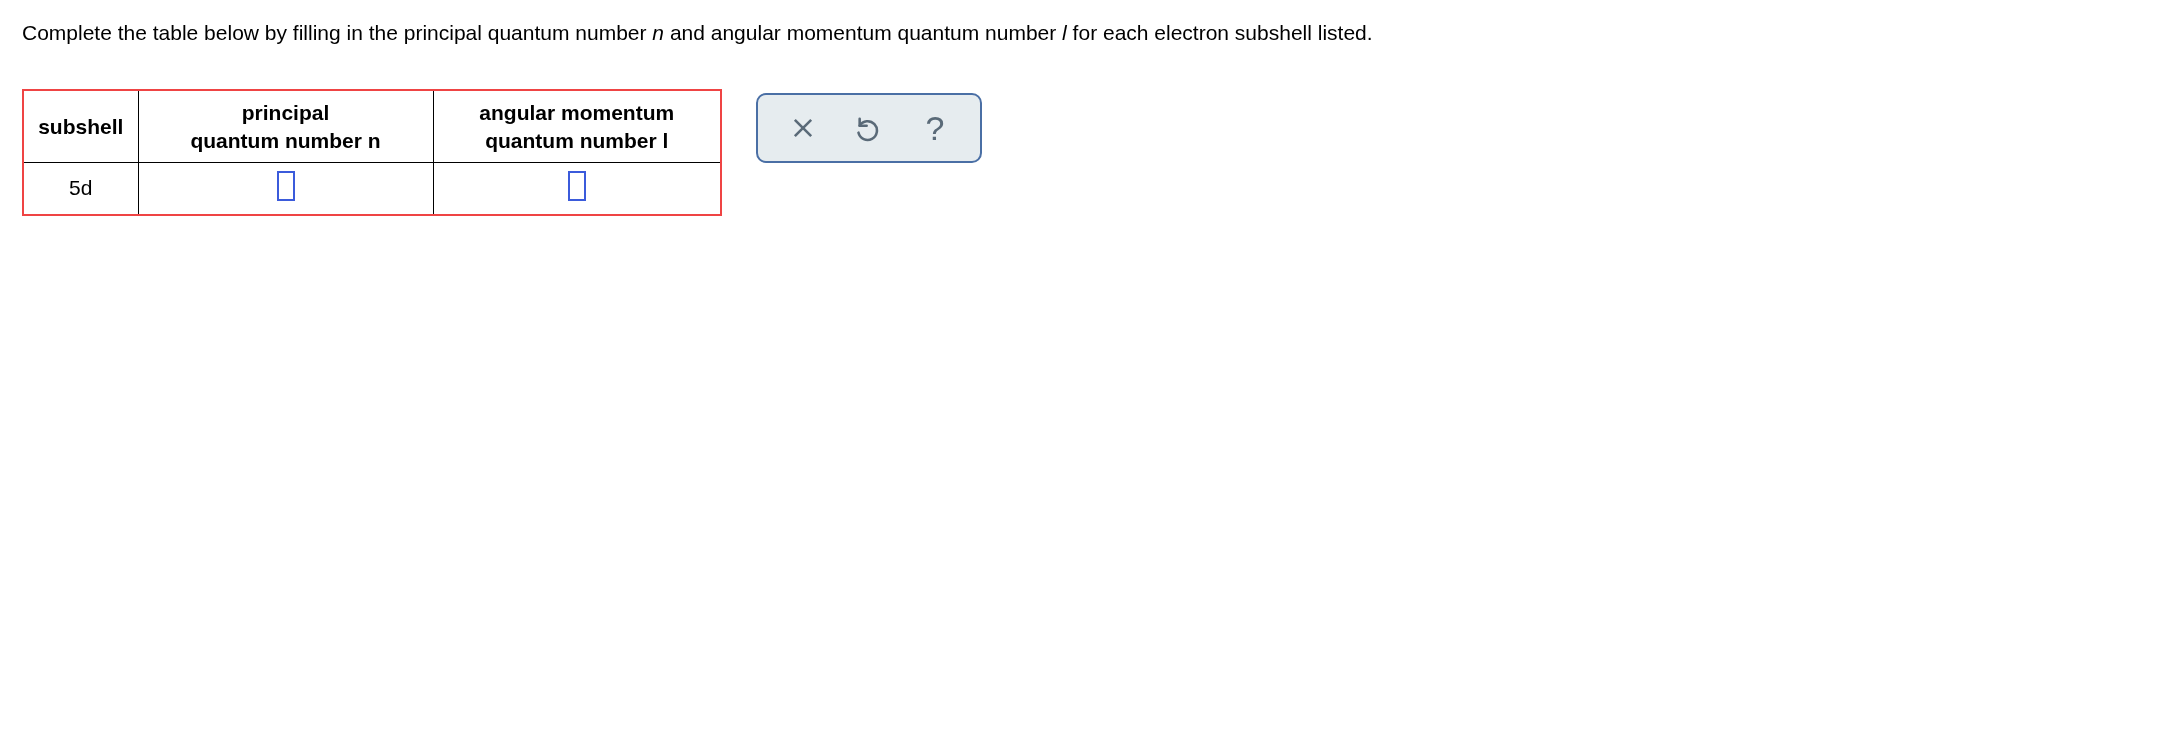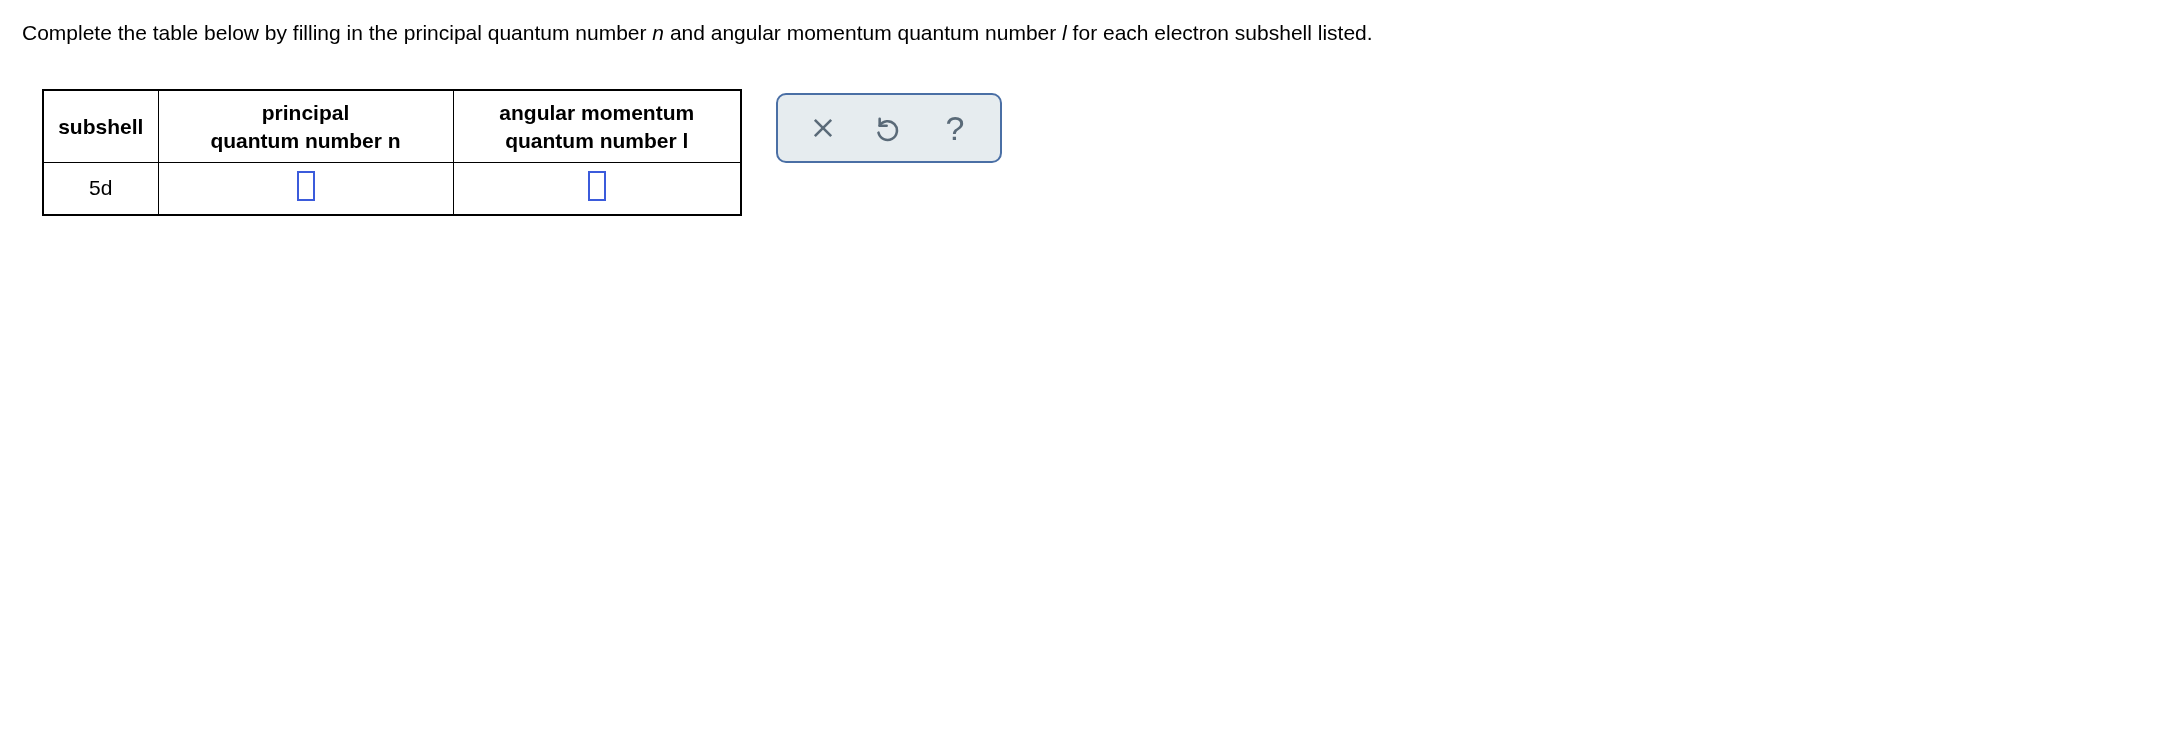--- a/index.html
+++ b/index.html
@@ -21,22 +21,21 @@
     .question-text .italic {
       font-style: italic;
     }
     .content-row {
       display: flex;
       align-items: flex-start;
       gap: 34px;
     }
     table.quantum-table {
       border-collapse: collapse;
-      border: 2px solid #000000;
-      margin-left: 20px;
+      border: 2px solid #ef4444;
     }
     table.quantum-table th,
     table.quantum-table td {
       border: 1.5px solid #000;
       text-align: center;
       vertical-align: middle;
       padding: 8px 12px;
     }
     table.quantum-table th {
       font-weight: bold;

